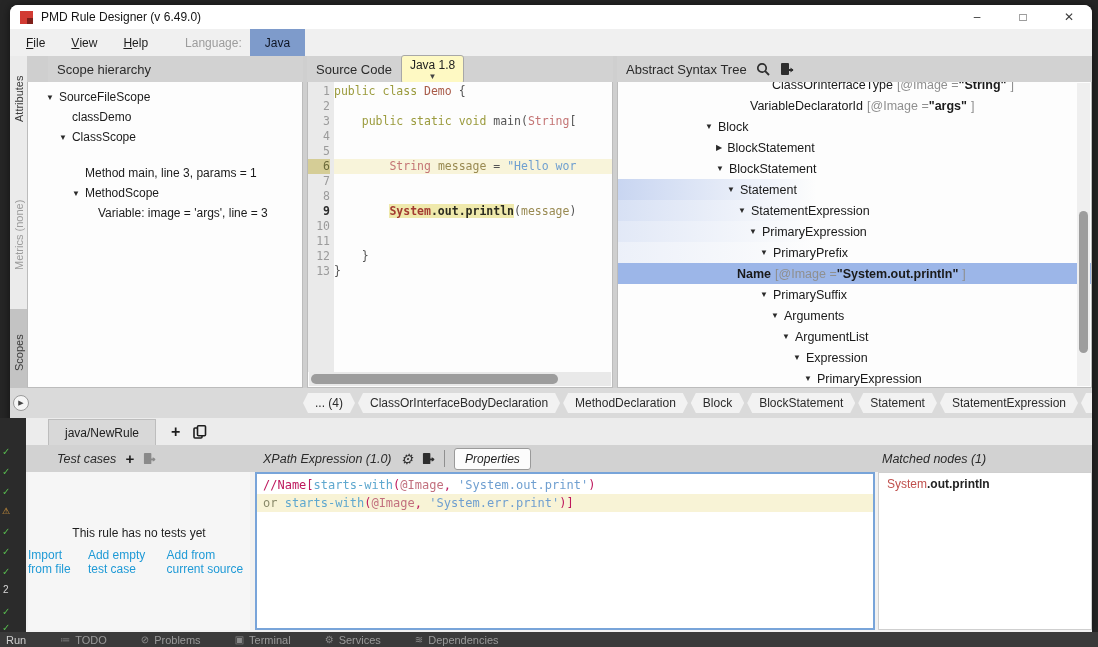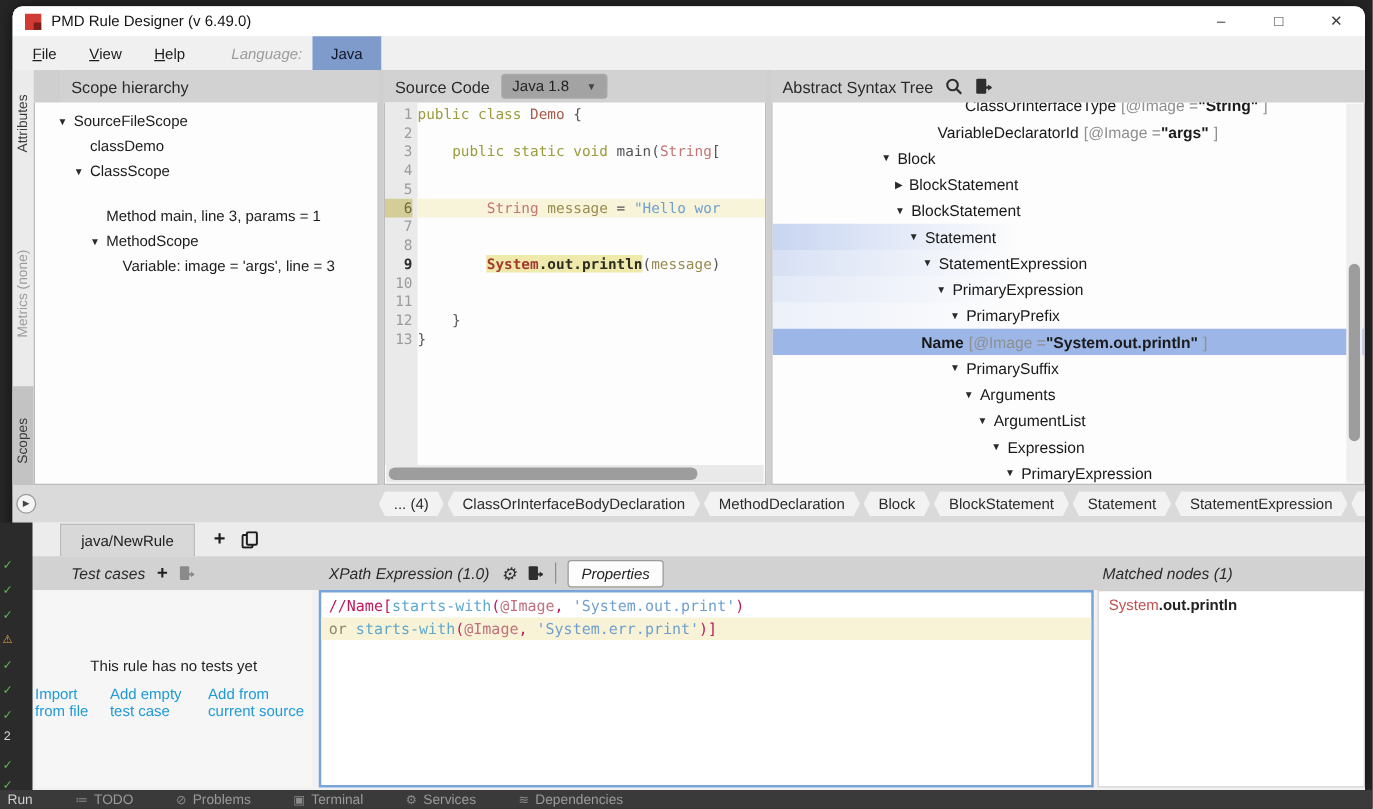--- a/index.html
+++ b/index.html
@@ -13,21 +13,21 @@
   .titlebar { position:absolute; left:0; top:0; right:0; height:24px; background:#ffffff; display:flex; align-items:center; }
   .pmd-logo { width:13px; height:13px; margin-left:10px; position:relative; background:#d23b33; }
   .pmd-logo::after { content:""; position:absolute; right:0; bottom:0; width:6px; height:6px; background:#7e1f1a; }
   .win-title { margin-left:8px; font-size:12px; color:#141414; }
   .win-controls { margin-left:auto; display:flex; align-items:center; }
   .wbtn { width:46px; text-align:center; font-size:12px; color:#3c3c3c; line-height:24px; }
 
   .menubar { position:absolute; top:24px; left:0; right:0; height:27px; background:#f0f0f0; display:flex; align-items:stretch; padding-left:3px; font-size:12px; color:#1c1c1c; }
   .menu-item { padding:0 13px; display:flex; align-items:center; }
   .mn { text-decoration:underline; }
-  .lang-label { color:#9c9c9c; margin-left:16px; padding:0 8px; display:flex; align-items:center;font-style:italic; }
+  .lang-label { color:#9c9c9c; margin-left:16px; padding:0 8px; display:flex; align-items:center; }
   .lang-tab { background:#7e9bcb; color:#0e1524; padding:0 15px; display:flex; align-items:center; }
 
   
   .main { position:absolute; top:51px; left:0; right:0; height:332px; background:#cfcfcf; }
   .side-strip { position:absolute; left:0; top:0; width:17px; height:100%; background:#ebebeb; }
   .vtab { position:absolute; left:0; width:17px; writing-mode:vertical-rl; transform:rotate(180deg);
           font-size:11px; color:#3a3a3a; display:flex; align-items:center; justify-content:center; }
   .vtab.muted { color:#9c9c9c; }
   .vtab.sel { background:#c3c3c3; }
 
@@ -37,21 +37,21 @@
   .col-ast    { left:607px; width:475px; }
   .col-head { height:26px; background:#d2d2d2; display:flex; align-items:center; padding:0 9px; font-size:13px; color:#2b2b2b; gap:9px; }
   .col-body { position:absolute; top:26px; left:0; right:0; bottom:0; background:#fdfdfd; border:1px solid #bcbcbc; border-top:none; overflow:hidden; }
 
   
   .scope-rows { padding-top:5px; }
   .scope-row { height:20px; display:flex; align-items:center; font-size:12px; color:#1b1b1b; white-space:nowrap; }
   .tri { font-size:8px; color:#2a2a2a; margin-right:5px; flex:0 0 auto; }
 
   
-  .combo { background:#a3a3a3; border:1px solid #a8a8a8; border-radius:3px; padding:2px 8px; font-size:12px; color:#222; display:flex; align-items:center; gap:14px; }
+  .combo { background:#fef9c3; border:1px solid #a8a8a8; border-radius:3px; padding:2px 8px; font-size:12px; color:#222; display:flex; align-items:center; gap:0;flex-direction:column; }
   .combo .caret { font-size:8px; color:#444; }
   .src-wrap { position:absolute; inset:0 0 15px 0; display:flex; }
   .gutter { width:26px; background:#eaeaea; font:11.5px "DejaVu Sans Mono", monospace; color:#9b9b9b; text-align:right; padding:2px 4px 0 0; }
   .gut { height:15px; line-height:15px; }
   .gut.h6 { background:#d5cd96; color:#6b6b3a; }
   .gut.b9 { color:#2c2c2c; font-weight:bold; }
   .code { flex:1; padding-top:2px; font:11.5px "DejaVu Sans Mono", monospace; white-space:pre; overflow:hidden; color:#555; }
   .src-line { height:15px; line-height:15px; }
   .src-line.hl { background:#f8f4da; }
   .c-kw { color:#9b9b3d; } .c-type { color:#c47575; } .c-type2 { color:#a85a48; }

